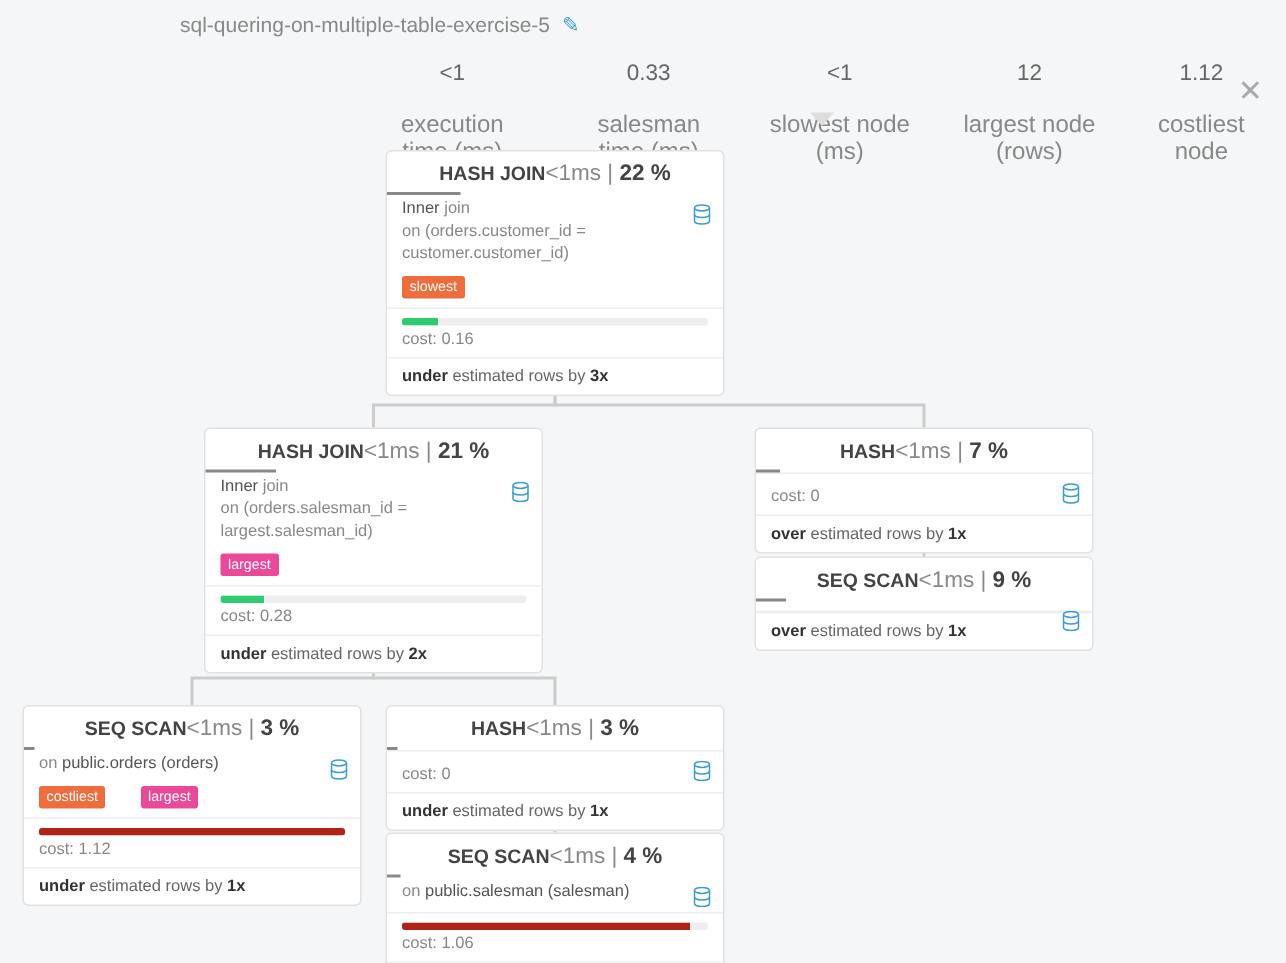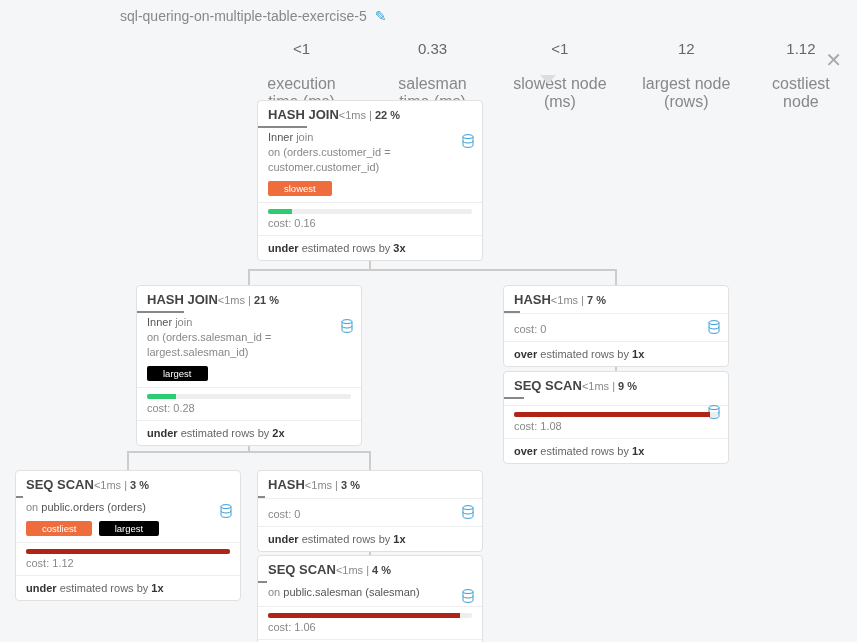--- a/index.html
+++ b/index.html
@@ -9,30 +9,30 @@
 .title{color:#888;font-size:14px}
 .edit-btn{color:#3b9dd4;font-size:14px;cursor:pointer}
 .stats{position:absolute;left:250px;right:20px;top:40px;display:flex;align-items:flex-start;gap:28px}
 .stat{text-align:center}
 .stat .val{font-size:15px;color:#666}
 .stat .lab{font-size:16px;color:#888;margin-top:18px}
 .close-btn{position:absolute;right:15px;top:48px;color:#aaa;font-size:20px;cursor:pointer;font-family:Arial}
 .pointer{position:absolute;left:540px;top:75px;width:0;height:0;border-left:8px solid transparent;border-right:8px solid transparent;border-top:9px solid #ddd}
 .node{position:absolute;background:#fff;border:1px solid #e1e1e1;border-radius:4px;width:226px;z-index:1}
 .node .row{padding:6px 10px 6px 10px;position:relative}
-.node .title-row{display:flex;justify-content:flex-start;align-items:baseline}
+.node .title-row{display:flex;justify-content:center;align-items:baseline}
 .node .op{font-weight:700;color:#444;font-size:13px}
-.node .meta{color:#888;font-size:11px}
+.node .meta{color:#888;font-size:15px}
 .node .meta b{color:#444;font-weight:700}
 .node .desc{font-size:11px;color:#888;line-height:1.35;padding-top:2px}
 .node .desc .k{color:#555}
 .badges{margin-top:6px}
-.badge{display:inline-block;font-size:9.5px;color:#fff;padding:2px 16px;border-radius:2px;margin-right:3px}
+.badge{display:inline-block;font-size:9.5px;color:#fff;padding:2px 5px;border-radius:2px;margin-right:20px}
 .b-slowest{background:#ef6c3c}
-.b-largest{background:#000000}
+.b-largest{background:#ec4899}
 .b-costliest{background:#ef6c3c}
 .sep{height:1px;background:#eee;margin:0}
 .bar-track{height:5px;background:#eee;border-radius:2px;position:relative;overflow:hidden}
 .bar-fill{height:100%;position:absolute;left:0;top:0}
 .cost{font-size:11px;color:#888;margin-top:3px}
 .est{font-size:11px;color:#666}
 .est b{color:#333}
 .db-ico{position:absolute;right:8px;top:6px;color:#3b9dd4}
 .pct-bar{position:absolute;bottom:0;left:0;height:2px;background:#888}
 </style>
@@ -164,26 +164,20 @@
     <div class="pct-bar" style="width:9%"></div>
   </div>
   <div class="row" style="padding-top:0">
     <span class="db-ico"><svg width="12" height="14" viewBox="0 0 12 14">
           <ellipse cx="6" cy="2.6" rx="5" ry="2" fill="none" stroke="#3b9dd4" stroke-width="1"></ellipse>
           <path d="M1 2.6v8.8c0 1.1 2.2 2 5 2s5-.9 5-2V2.6" fill="none" stroke="#3b9dd4" stroke-width="1"></path>
           <path d="M1 7c0 1.1 2.2 2 5 2s5-.9 5-2" fill="none" stroke="#3b9dd4" stroke-width="1"></path>
         </svg></span>
   </div>
   <div class="sep"></div>
-  <div class="row">
-    <div class="bar-track">
-        <div class="bar-fill" style="width: 96%; background: rgb(176, 36, 24);"></div>
-      </div>
-    <div class="cost"><span>cost:</span> <span>1.08</span></div>
-  </div>
   <div class="sep"></div>
   <div class="row est"><b>over</b> <span>estimated rows by</span> <b>1x</b></div>
 </div>
 
 <div class="node" style="left:15px;top:470px">
   <div class="row title-row">
     <span class="op">SEQ SCAN</span>
     <span class="meta"><span>&lt;1ms</span> | <b>3 %</b></span>
     <div class="pct-bar" style="width:3%"></div>
   </div>

